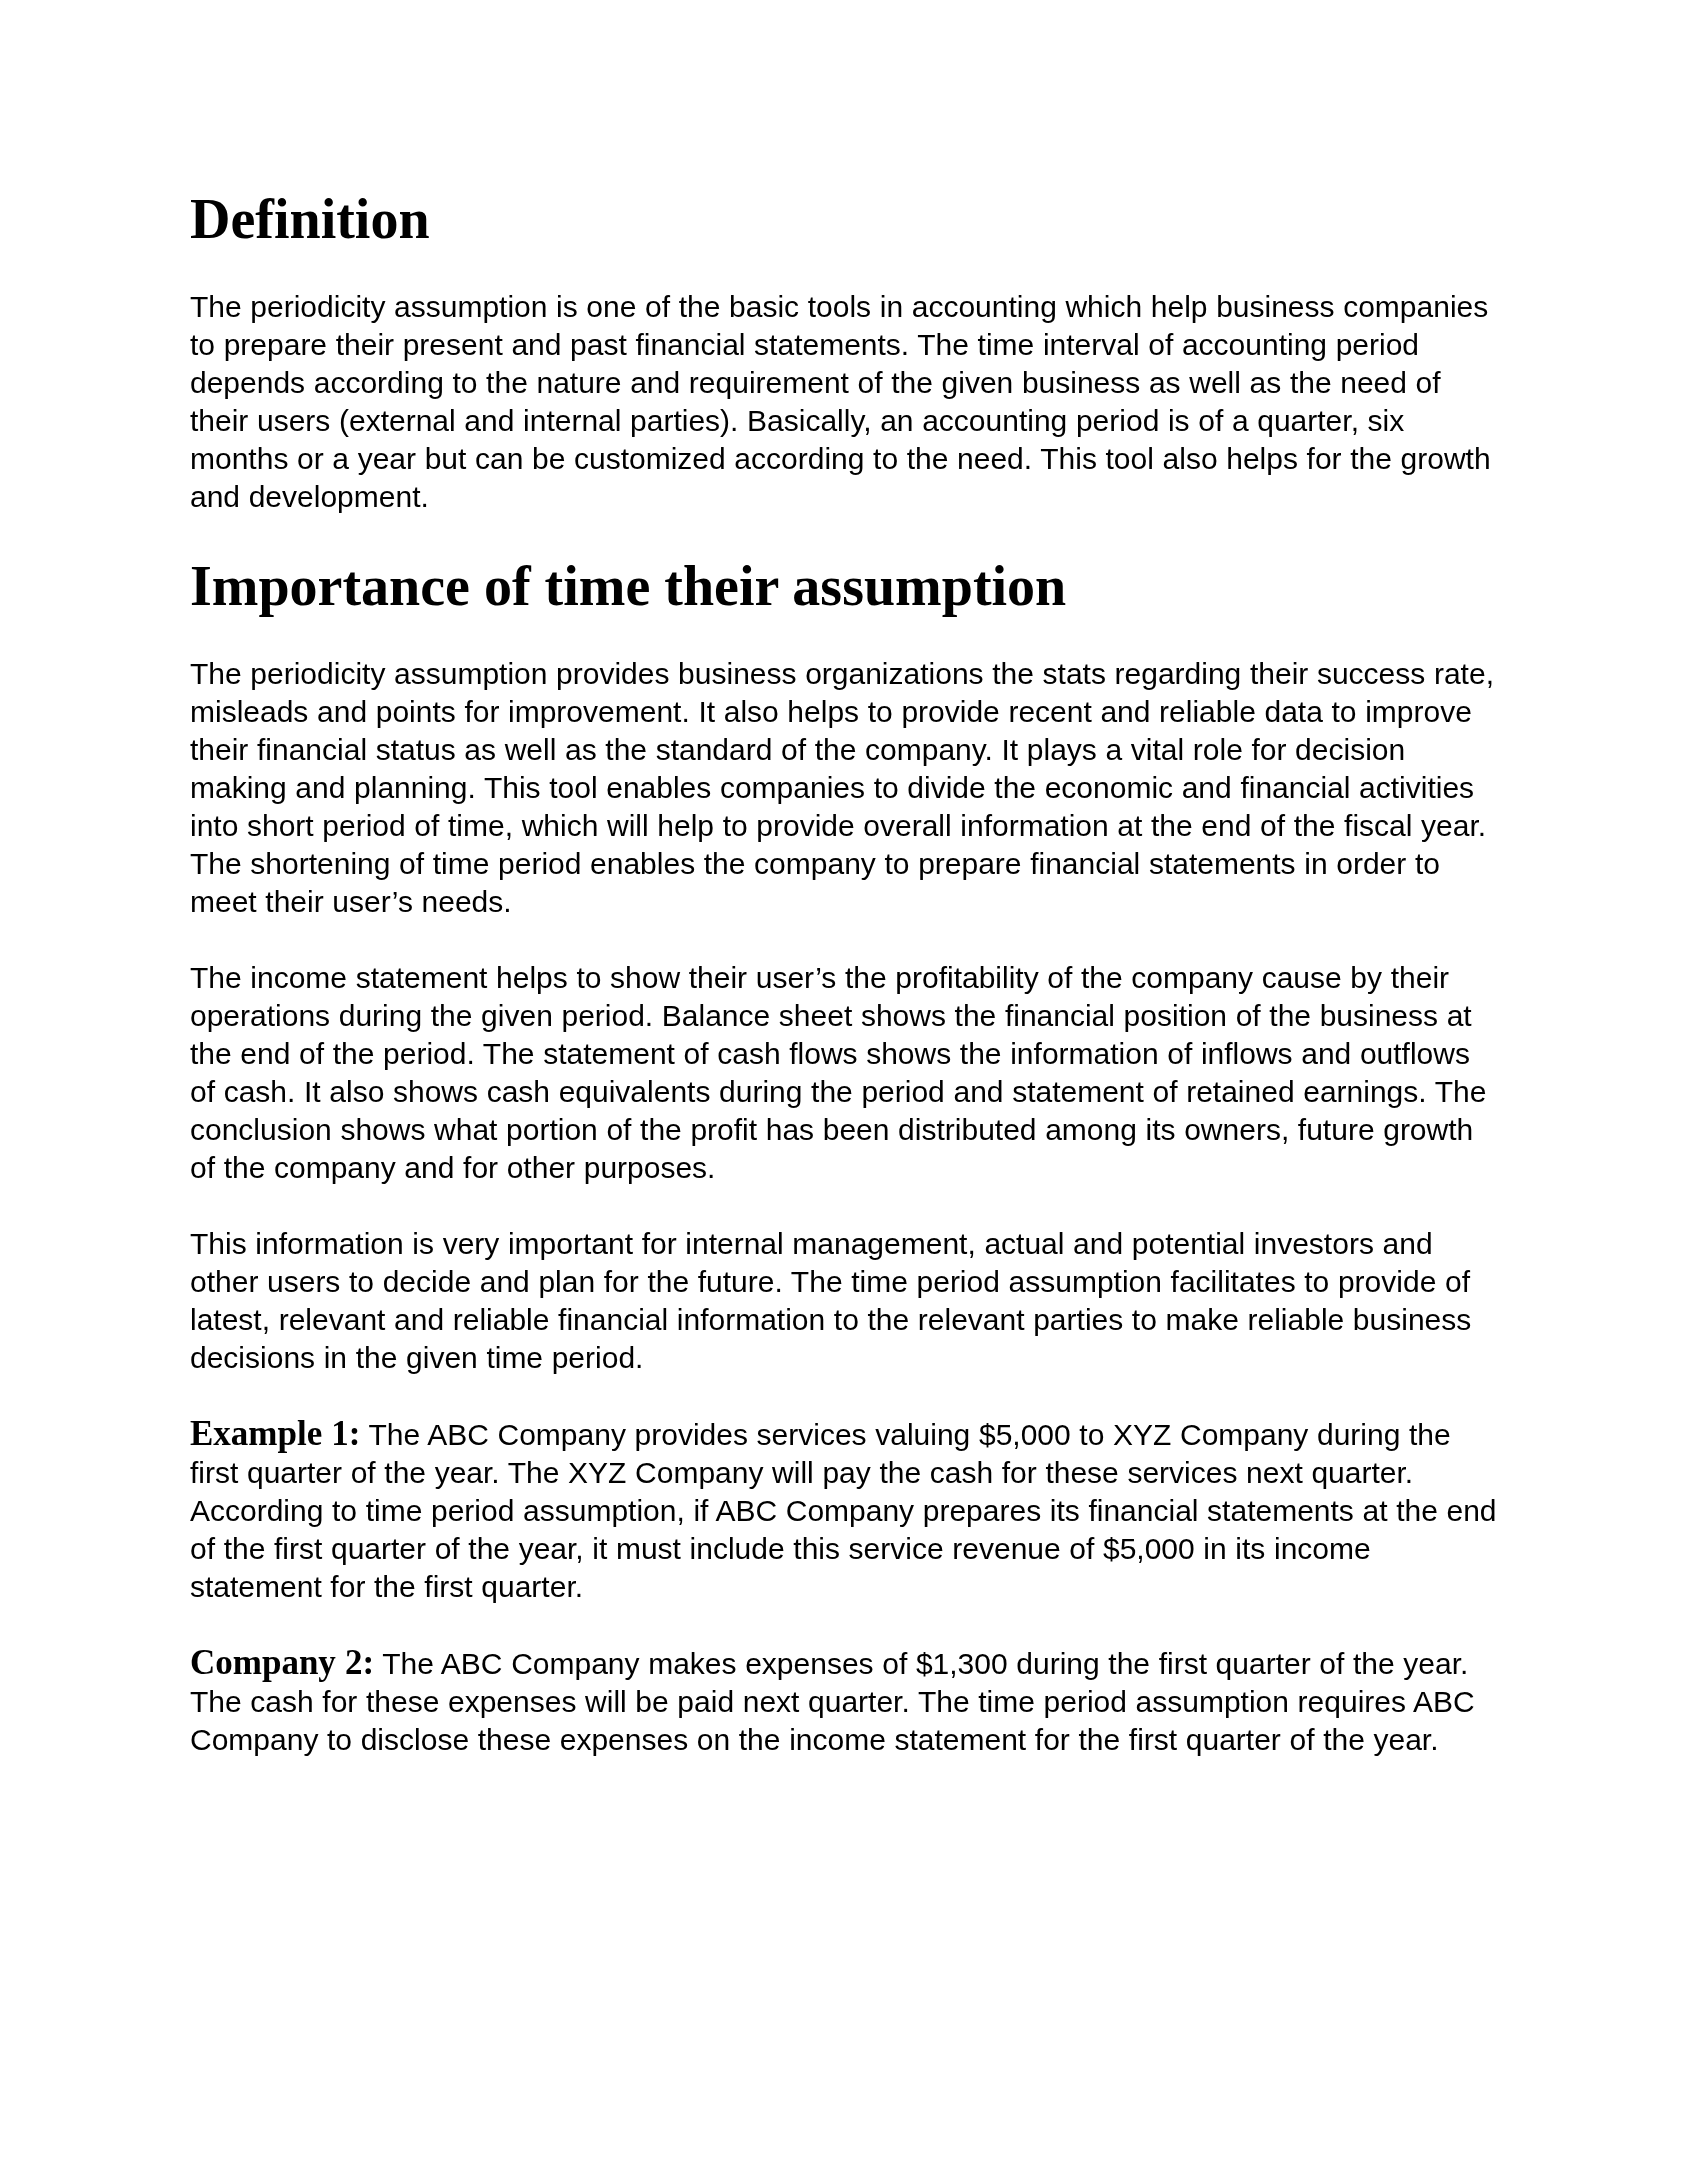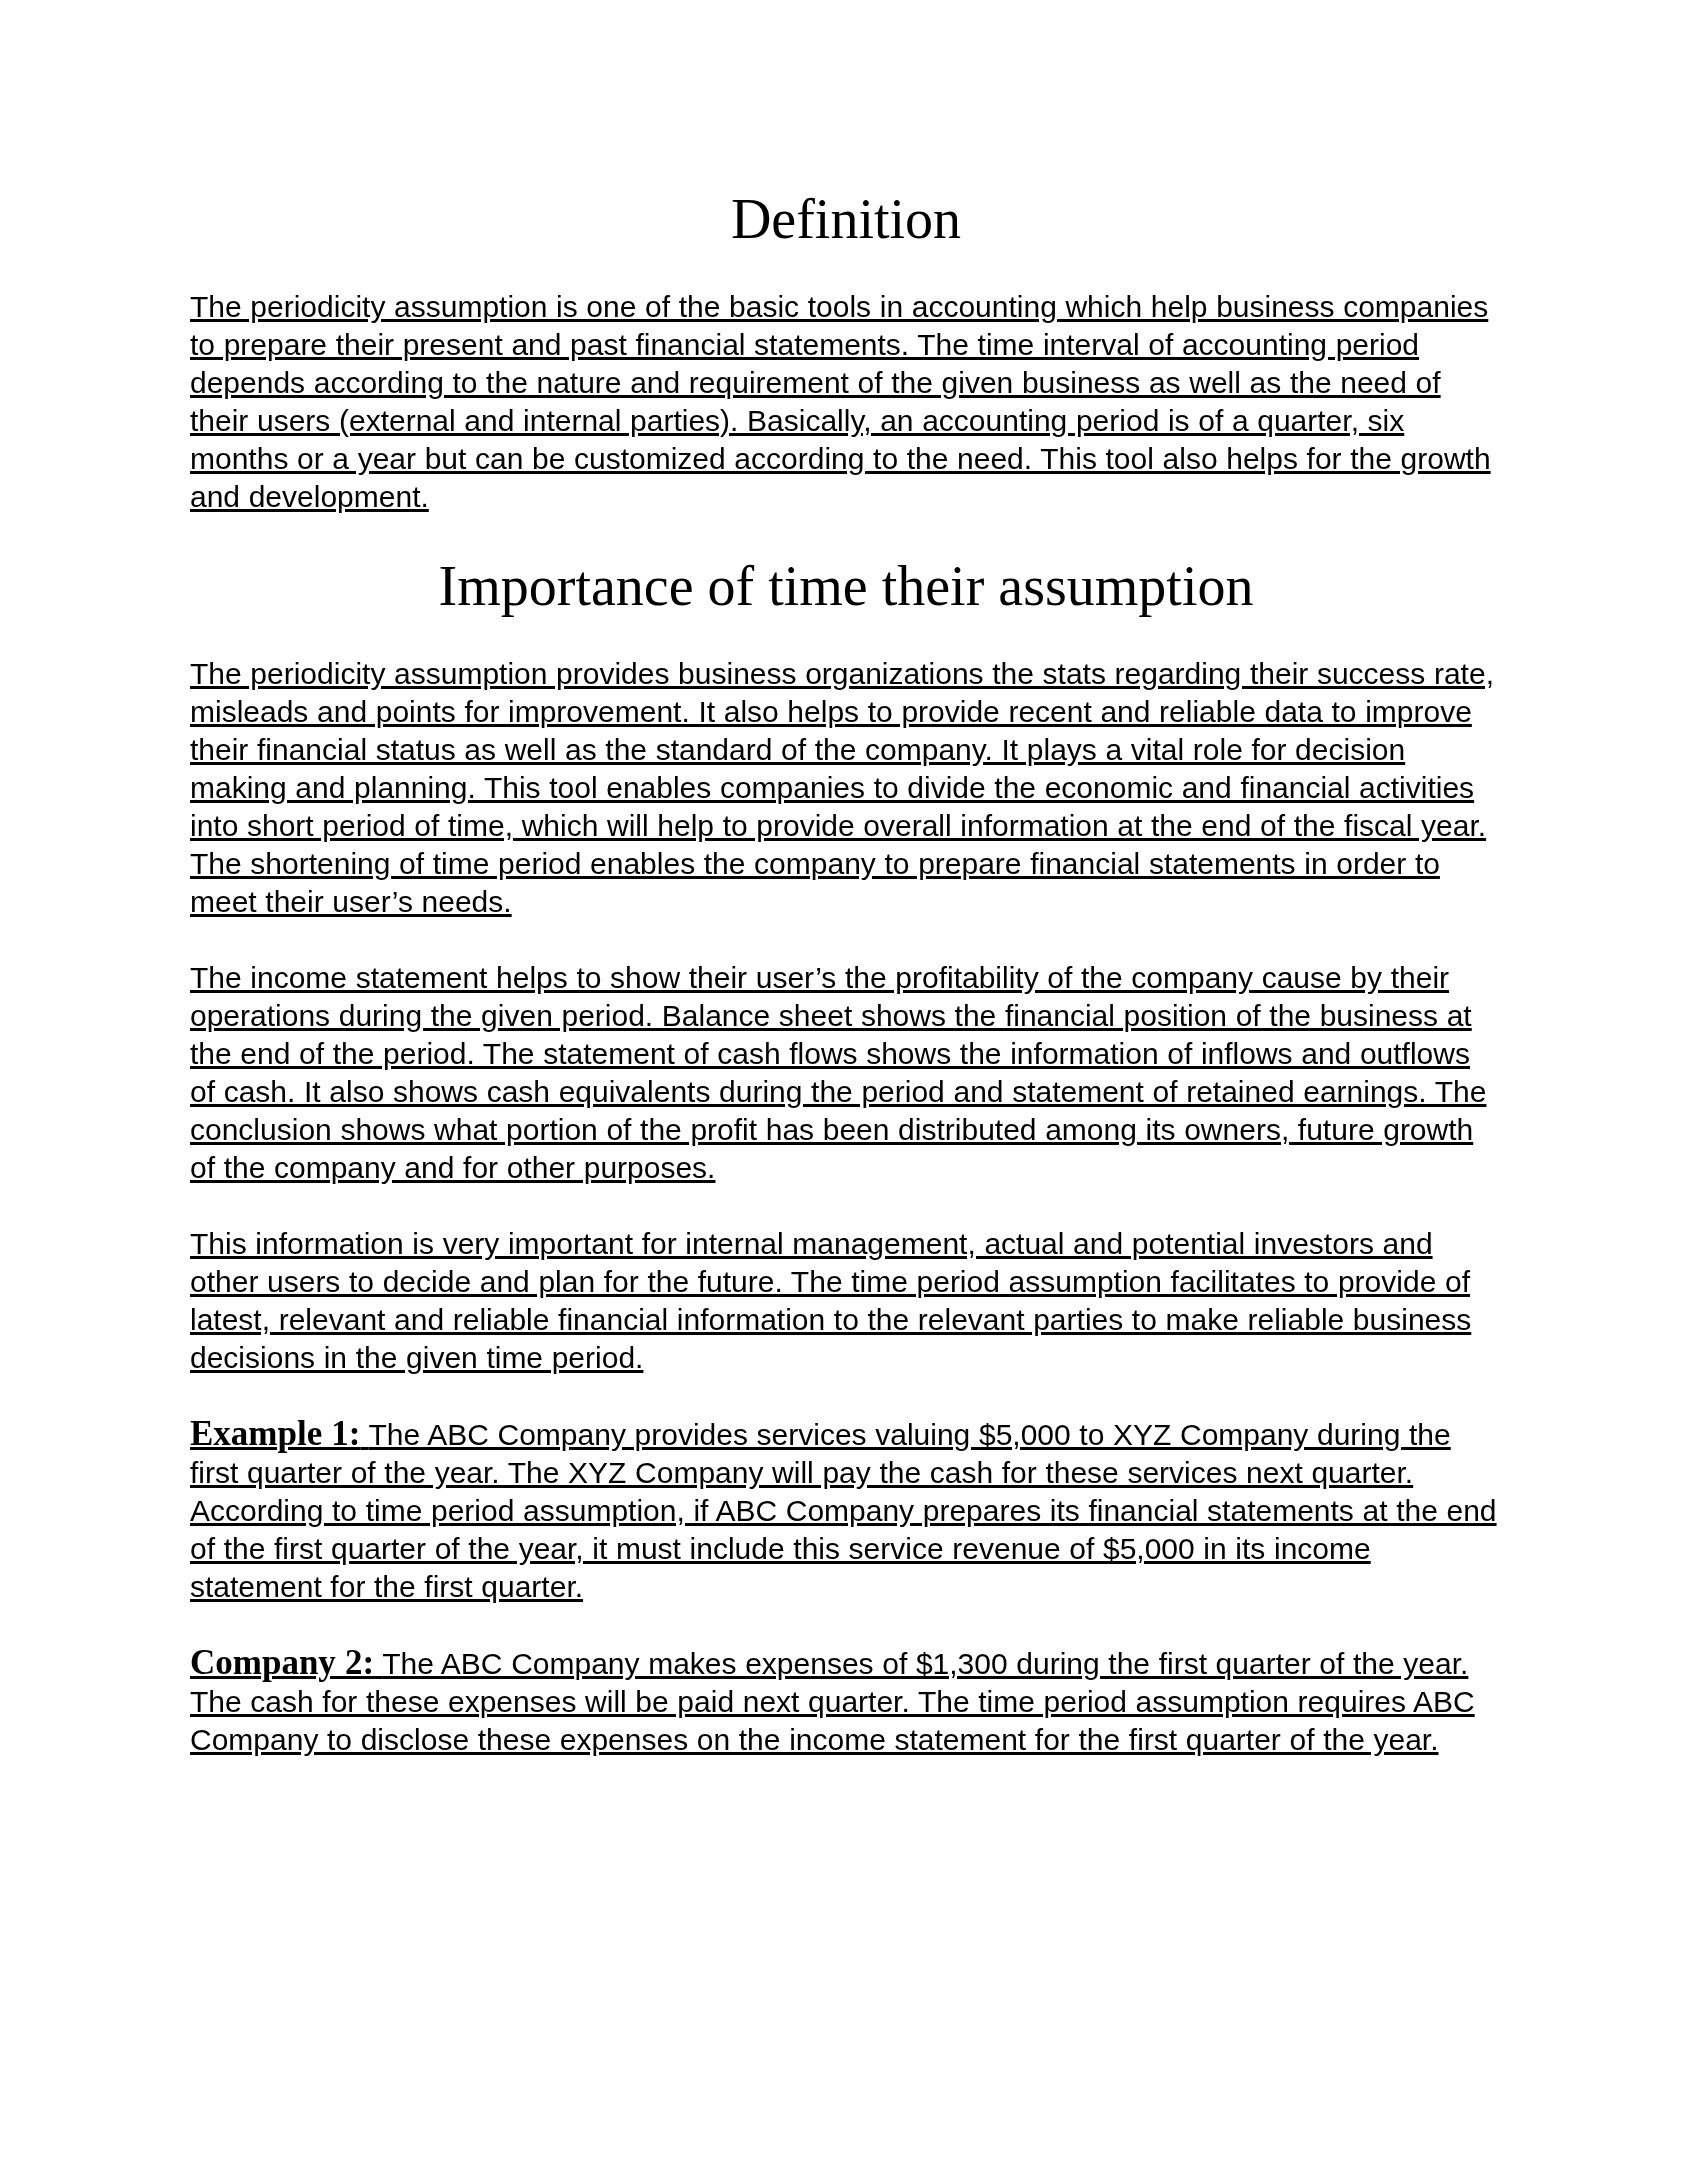--- a/index.html
+++ b/index.html
@@ -16,38 +16,36 @@
   }
   .page {
     box-sizing: border-box;
     width: 1687px;
     height: 2183px;
     padding: 187px 185px 0 190px;
     background: #ffffff;
   }
   .doc-h1 {
     font-family: "Liberation Serif", "DejaVu Serif", serif;
-    font-weight: 400;
+    font-weight: 700;
     font-size: 56px;
     line-height: 64px;
     letter-spacing: 0px;
     margin: 0 0 37px 0;
     color: #000000;
-    text-align: center;
   }
   .doc-h1.spaced-top {
     margin-top: 6.6px;
   }
   .doc-p {
     font-size: 30px;
     line-height: 38px;
     margin: 0 0 38px 0;
     color: #000000;
     word-spacing: 0.3px;
-    text-decoration: underline;
   }
   .example-lead {
     font-family: "Liberation Serif", "DejaVu Serif", serif;
     font-weight: 700;
     font-size: 35px;
     text-align: center;
   }
 </style>
 </head>
 <body>

